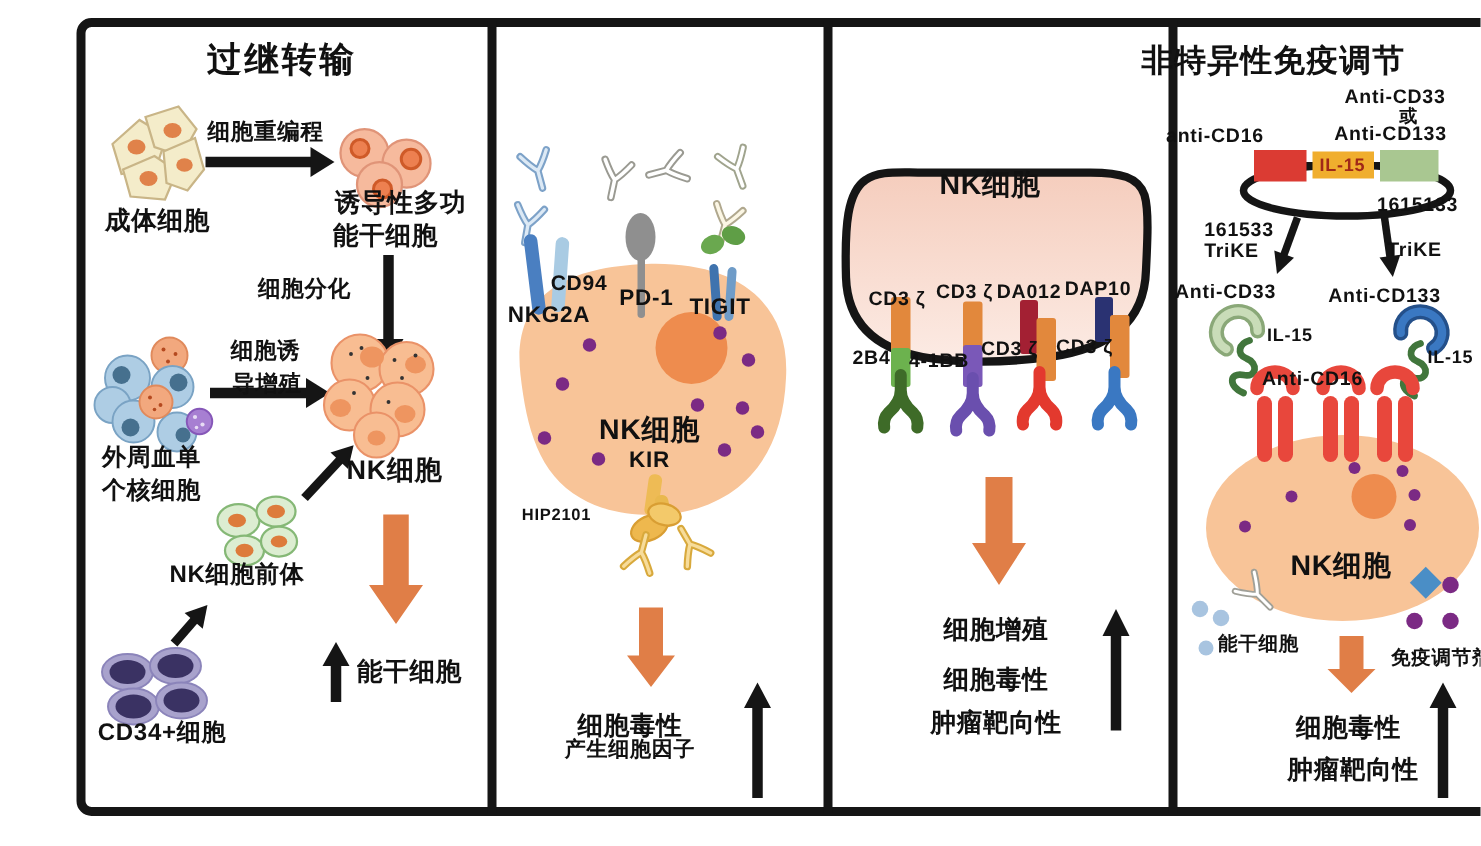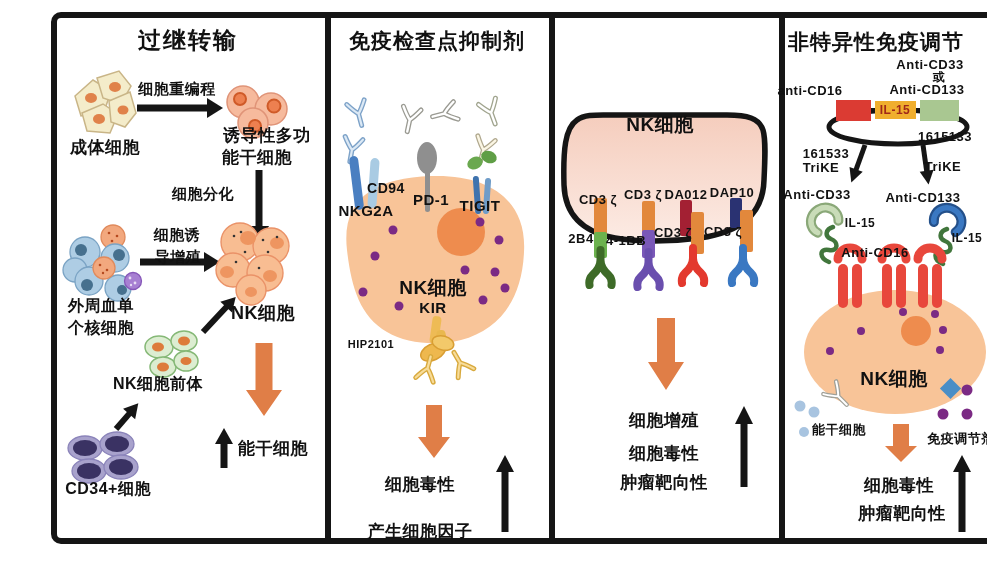--- a/index.html
+++ b/index.html
@@ -346,45 +346,44 @@
   <div class="lbl" style="left:166px;top:193px;font-size:15px">细胞分化</div>
   <div class="lbl" style="left:64px;top:306px;font-size:16px">外周血单</div>
   <div class="lbl" style="left:64px;top:328px;font-size:16px">个核细胞</div>
   <div class="lbl" style="left:140px;top:234px;font-size:15px">细胞诱</div>
   <div class="lbl" style="left:141px;top:256px;font-size:15px">导增殖</div>
   <div class="lbl" style="left:226px;top:313px;font-size:18px">NK细胞</div>
   <div class="lbl" style="left:121px;top:384px;font-size:16px">NK细胞前体</div>
   <div class="lbl" style="left:71px;top:489px;font-size:16px">CD34+细胞</div>
   <div class="lbl" style="left:236px;top:448px;font-size:17px">能干细胞</div>
 
-  <div class="lbl" style="left:400px;top:40px;font-size:21px;letter-spacing:1px">免疫检查点抑制剂</div>
   <div class="lbl" style="left:349px;top:188px;font-size:14px">CD94</div>
   <div class="lbl" style="left:329px;top:210px;font-size:15px">NKG2A</div>
   <div class="lbl" style="left:394px;top:199px;font-size:15px">PD-1</div>
   <div class="lbl" style="left:443px;top:205px;font-size:15px">TIGIT</div>
   <div class="lbl" style="left:396px;top:287px;font-size:19px">NK细胞</div>
   <div class="lbl" style="left:396px;top:307px;font-size:15px">KIR</div>
   <div class="lbl" style="left:334px;top:344px;font-size:11px">HIP2101</div>
   <div class="lbl" style="left:383px;top:484px;font-size:17px">细胞毒性</div>
-  <div class="lbl" style="left:383px;top:531px;font-size:17px">产生细胞因子</div>
+  <div class="lbl" style="left:383px;top:499px;font-size:14px">产生细胞因子</div>
 
   <div class="lbl" style="left:623px;top:124px;font-size:19px">NK细胞</div>
   <div class="lbl" style="left:561px;top:199px;font-size:13px">CD3 ζ</div>
   <div class="lbl" style="left:606px;top:194px;font-size:13px">CD3 ζ</div>
   <div class="lbl" style="left:649px;top:194px;font-size:13px">DA012</div>
   <div class="lbl" style="left:695px;top:192px;font-size:13px">DAP10</div>
   <div class="lbl" style="left:544px;top:238px;font-size:13px">2B4</div>
   <div class="lbl" style="left:589px;top:240px;font-size:13px">4-1BB</div>
   <div class="lbl" style="left:636px;top:232px;font-size:13px">CD3 ζ</div>
   <div class="lbl" style="left:686px;top:231px;font-size:13px">CD3 ζ</div>
   <div class="lbl" style="left:627px;top:420px;font-size:17px">细胞增殖</div>
   <div class="lbl" style="left:627px;top:453px;font-size:17px">细胞毒性</div>
   <div class="lbl" style="left:627px;top:482px;font-size:17px">肿瘤靶向性</div>
 
-  <div class="lbl" style="left:839px;top:41px;font-size:21px;letter-spacing:1px">非特异性免疫调节</div>
+  <div class="lbl" style="left:812px;top:41px;font-size:21px;letter-spacing:1px">非特异性免疫调节</div>
   <div class="lbl" style="left:893px;top:64px;font-size:13px">Anti-CD33</div>
   <div class="lbl" style="left:902px;top:77px;font-size:12px">或</div>
   <div class="lbl" style="left:890px;top:89px;font-size:13px">Anti-CD133</div>
   <div class="lbl" style="left:773px;top:90px;font-size:13px">anti-CD16</div>
   <div class="lbl" style="left:858px;top:110px;font-size:12px;color:#a02818">IL-15</div>
   <div class="lbl" style="left:789px;top:153px;font-size:13px">161533</div>
   <div class="lbl" style="left:784px;top:167px;font-size:13px">TriKE</div>
   <div class="lbl" style="left:908px;top:136px;font-size:13px">1615133</div>
   <div class="lbl" style="left:906px;top:166px;font-size:13px">TriKE</div>
   <div class="lbl" style="left:780px;top:194px;font-size:13px">Anti-CD33</div>

